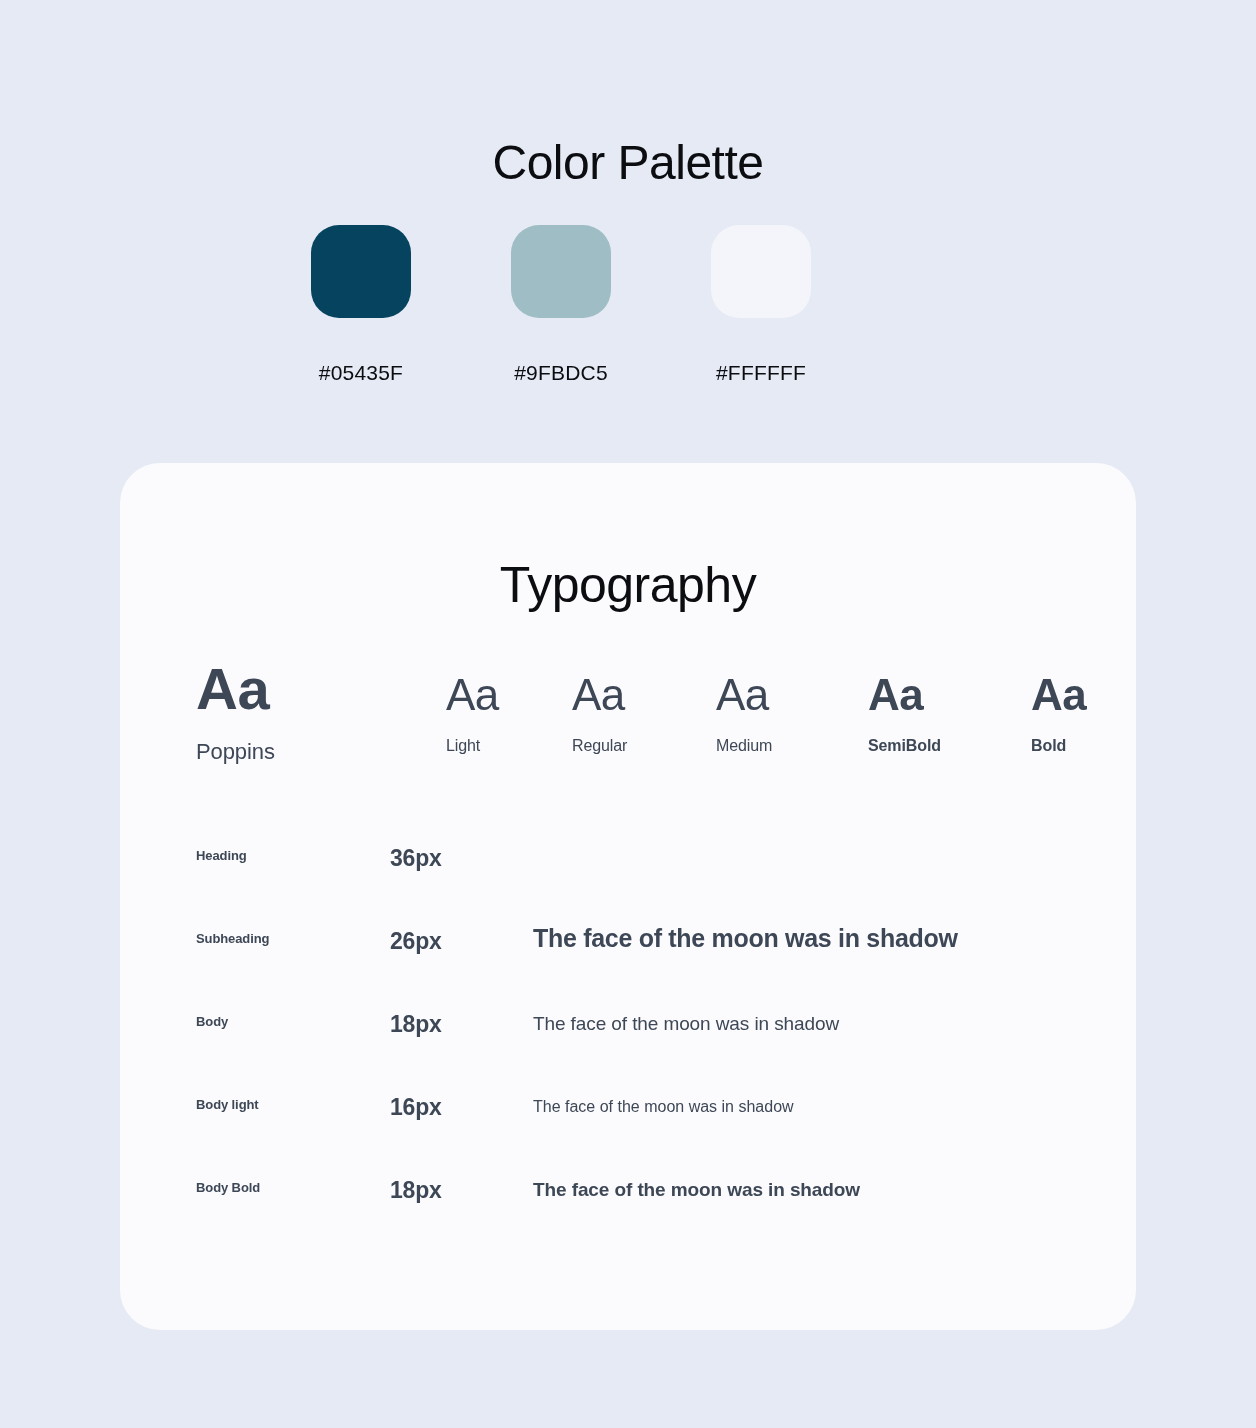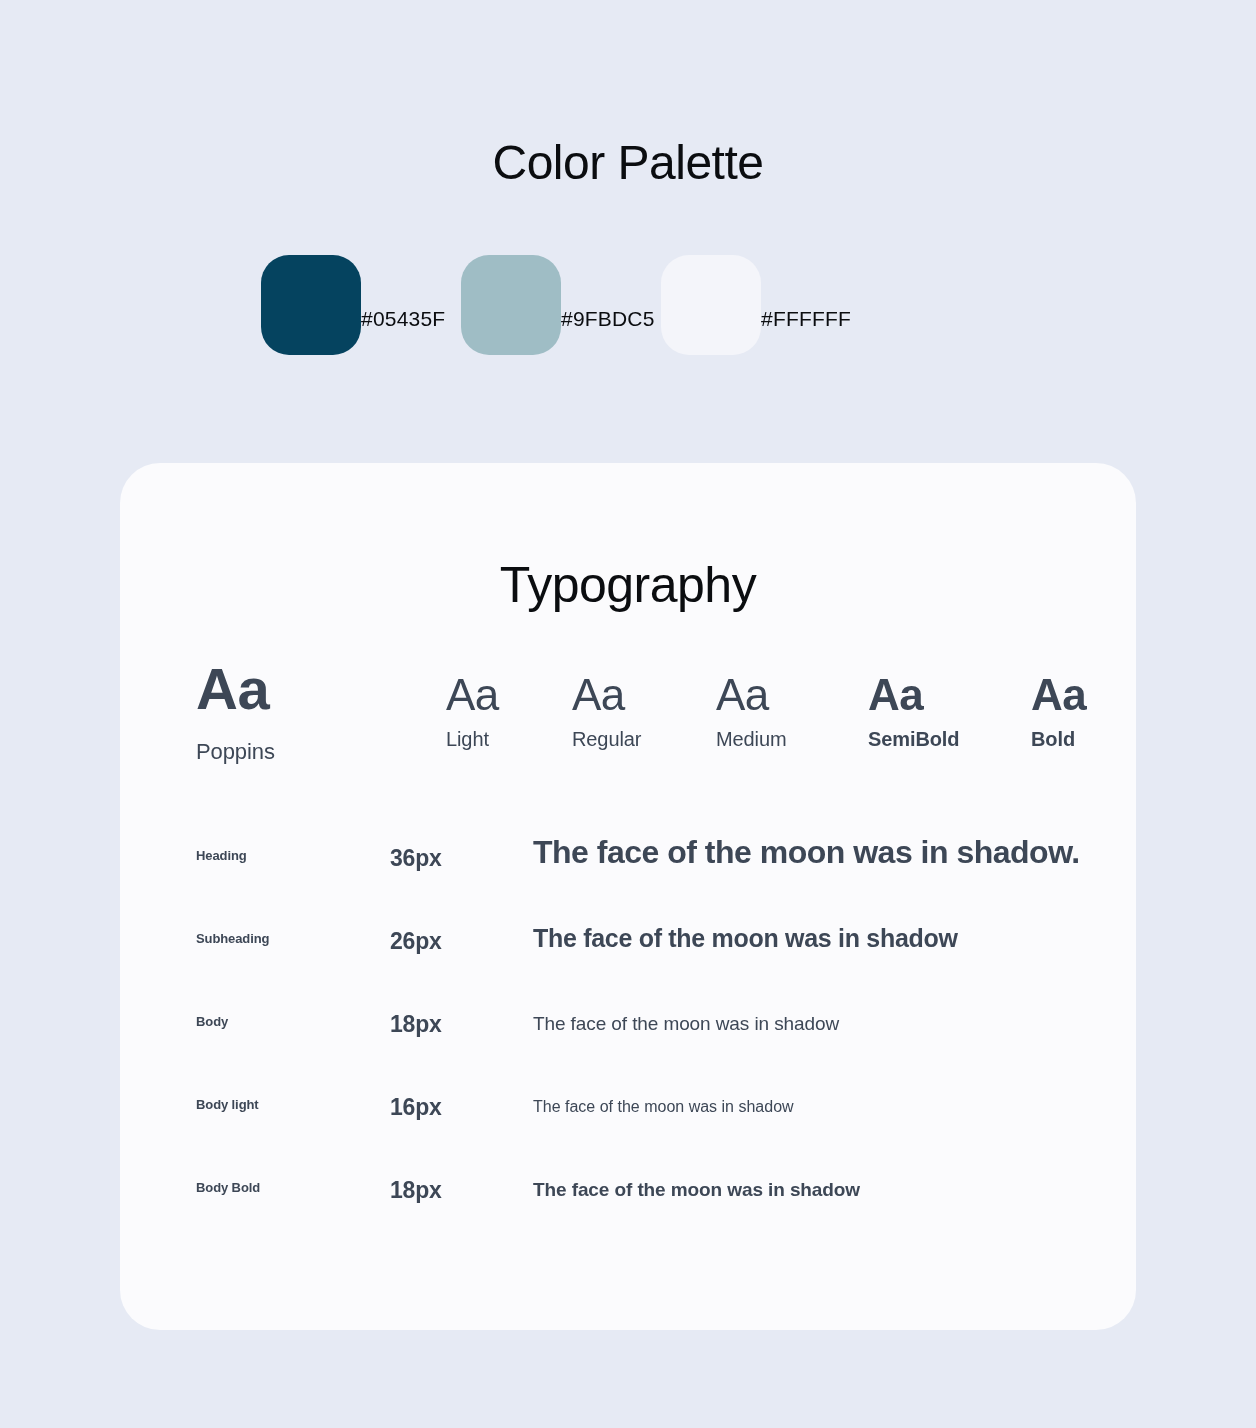--- a/index.html
+++ b/index.html
@@ -40,22 +40,23 @@
     position: absolute;
     left: 261px;
     top: 225px;
     width: 740px;
     height: 160px;
     display: flex;
   }
   .swatch-cell {
     width: 200px;
     display: flex;
-    flex-direction: row;
+    flex-direction: column;
     align-items: center;
+    gap: 16px;
   }
   .swatch-chip {
     width: 100px;
     height: 100px;
     border-radius: 28px;
   }
   .swatch-hex {
     margin-top: 27px;
     font-size: 21px;
     font-weight: 400;
@@ -97,22 +98,22 @@
   .weight-item {
     position: absolute;
     color: #3d4756;
   }
   .weight-aa {
     font-size: 44px;
     line-height: 50px;
     letter-spacing: -0.5px;
   }
   .weight-label {
-    margin-top: 7px;
-    font-size: 20px;
+    margin-top: 14px;
+    font-size: 16px;
     line-height: 24px;
     letter-spacing: -0.1px;
   }
   .family-item .weight-aa {
     font-size: 58px;
     line-height: 62px;
     font-weight: 700;
   }
   .family-item .weight-label {
     font-size: 22px;
@@ -237,21 +238,20 @@
       <div class="weight-label">Bold</div>
     </div>
 
   </div>
 
   <div class="spec-rows">
 
     <div class="spec-row">
       <div class="spec-name">Heading</div>
       <div class="spec-size">36px</div>
-      <div class="spec-sample sample-heading">The face of the moon was in shadow.</div>
     </div>
 
     <div class="spec-row">
       <div class="spec-name">Subheading</div>
       <div class="spec-size">26px</div>
       <div class="spec-sample sample-subhead">The face of the moon was in shadow</div>
     </div>
 
     <div class="spec-row">
       <div class="spec-name">Body</div>

